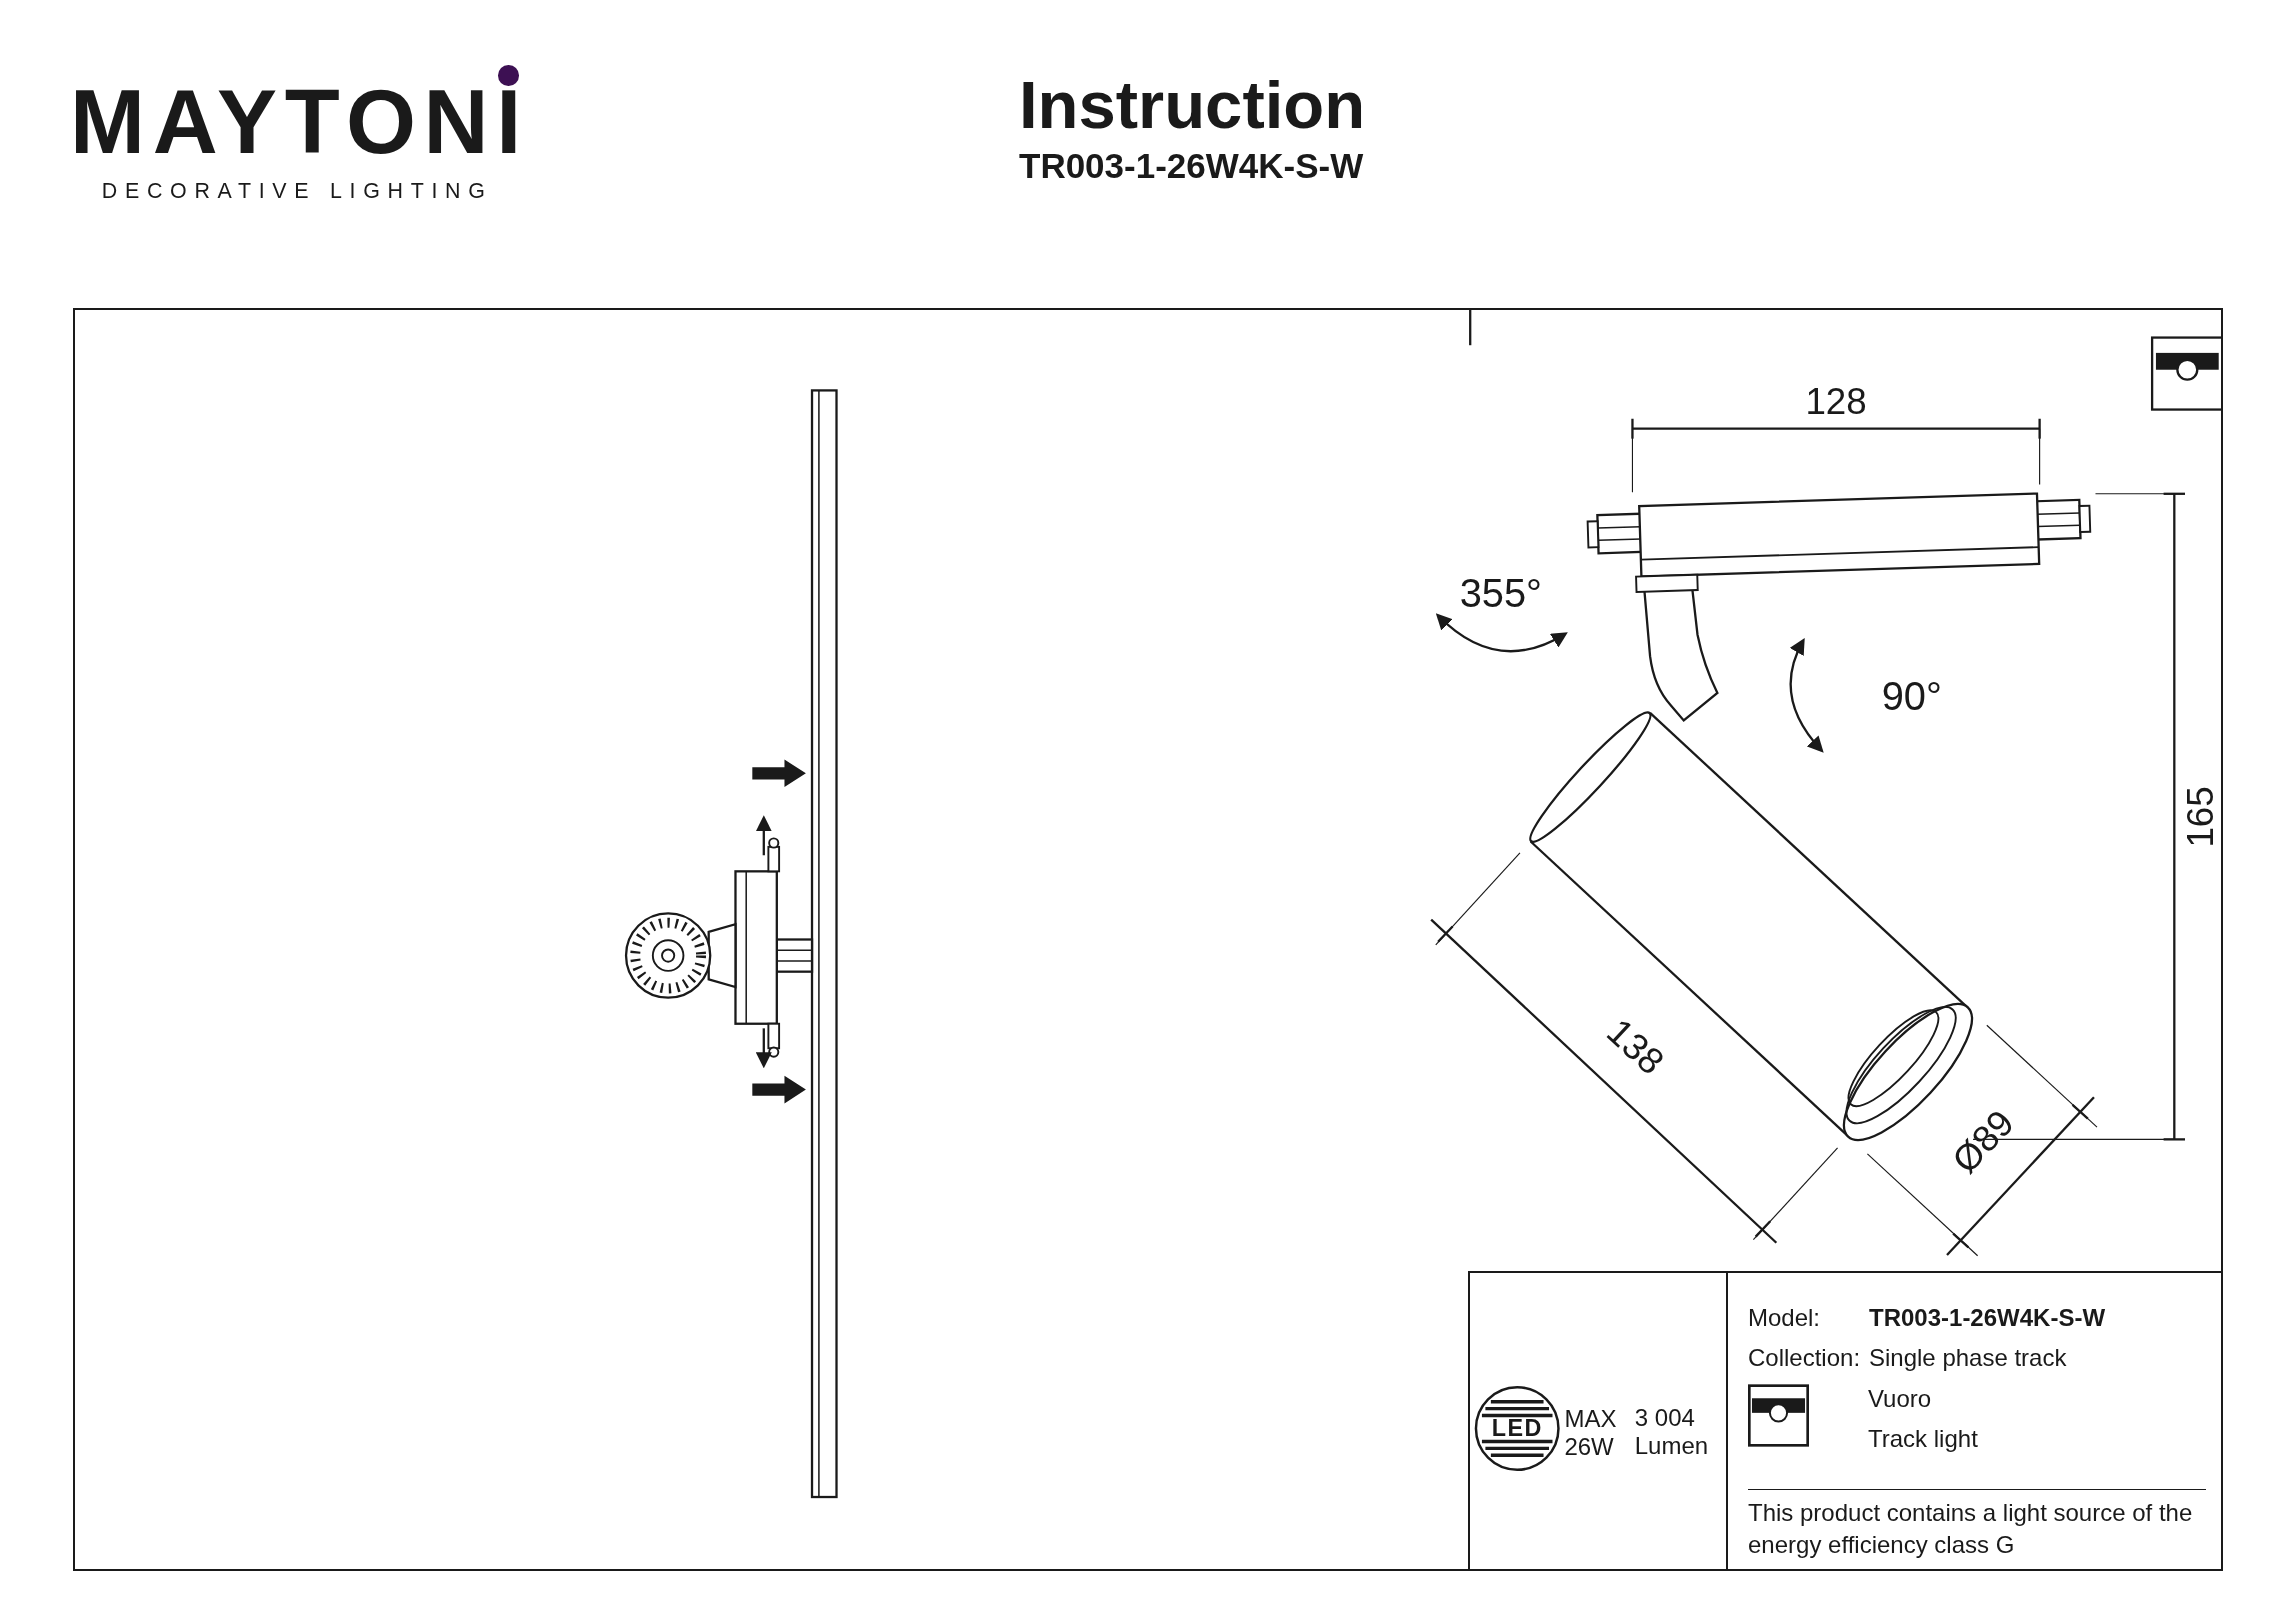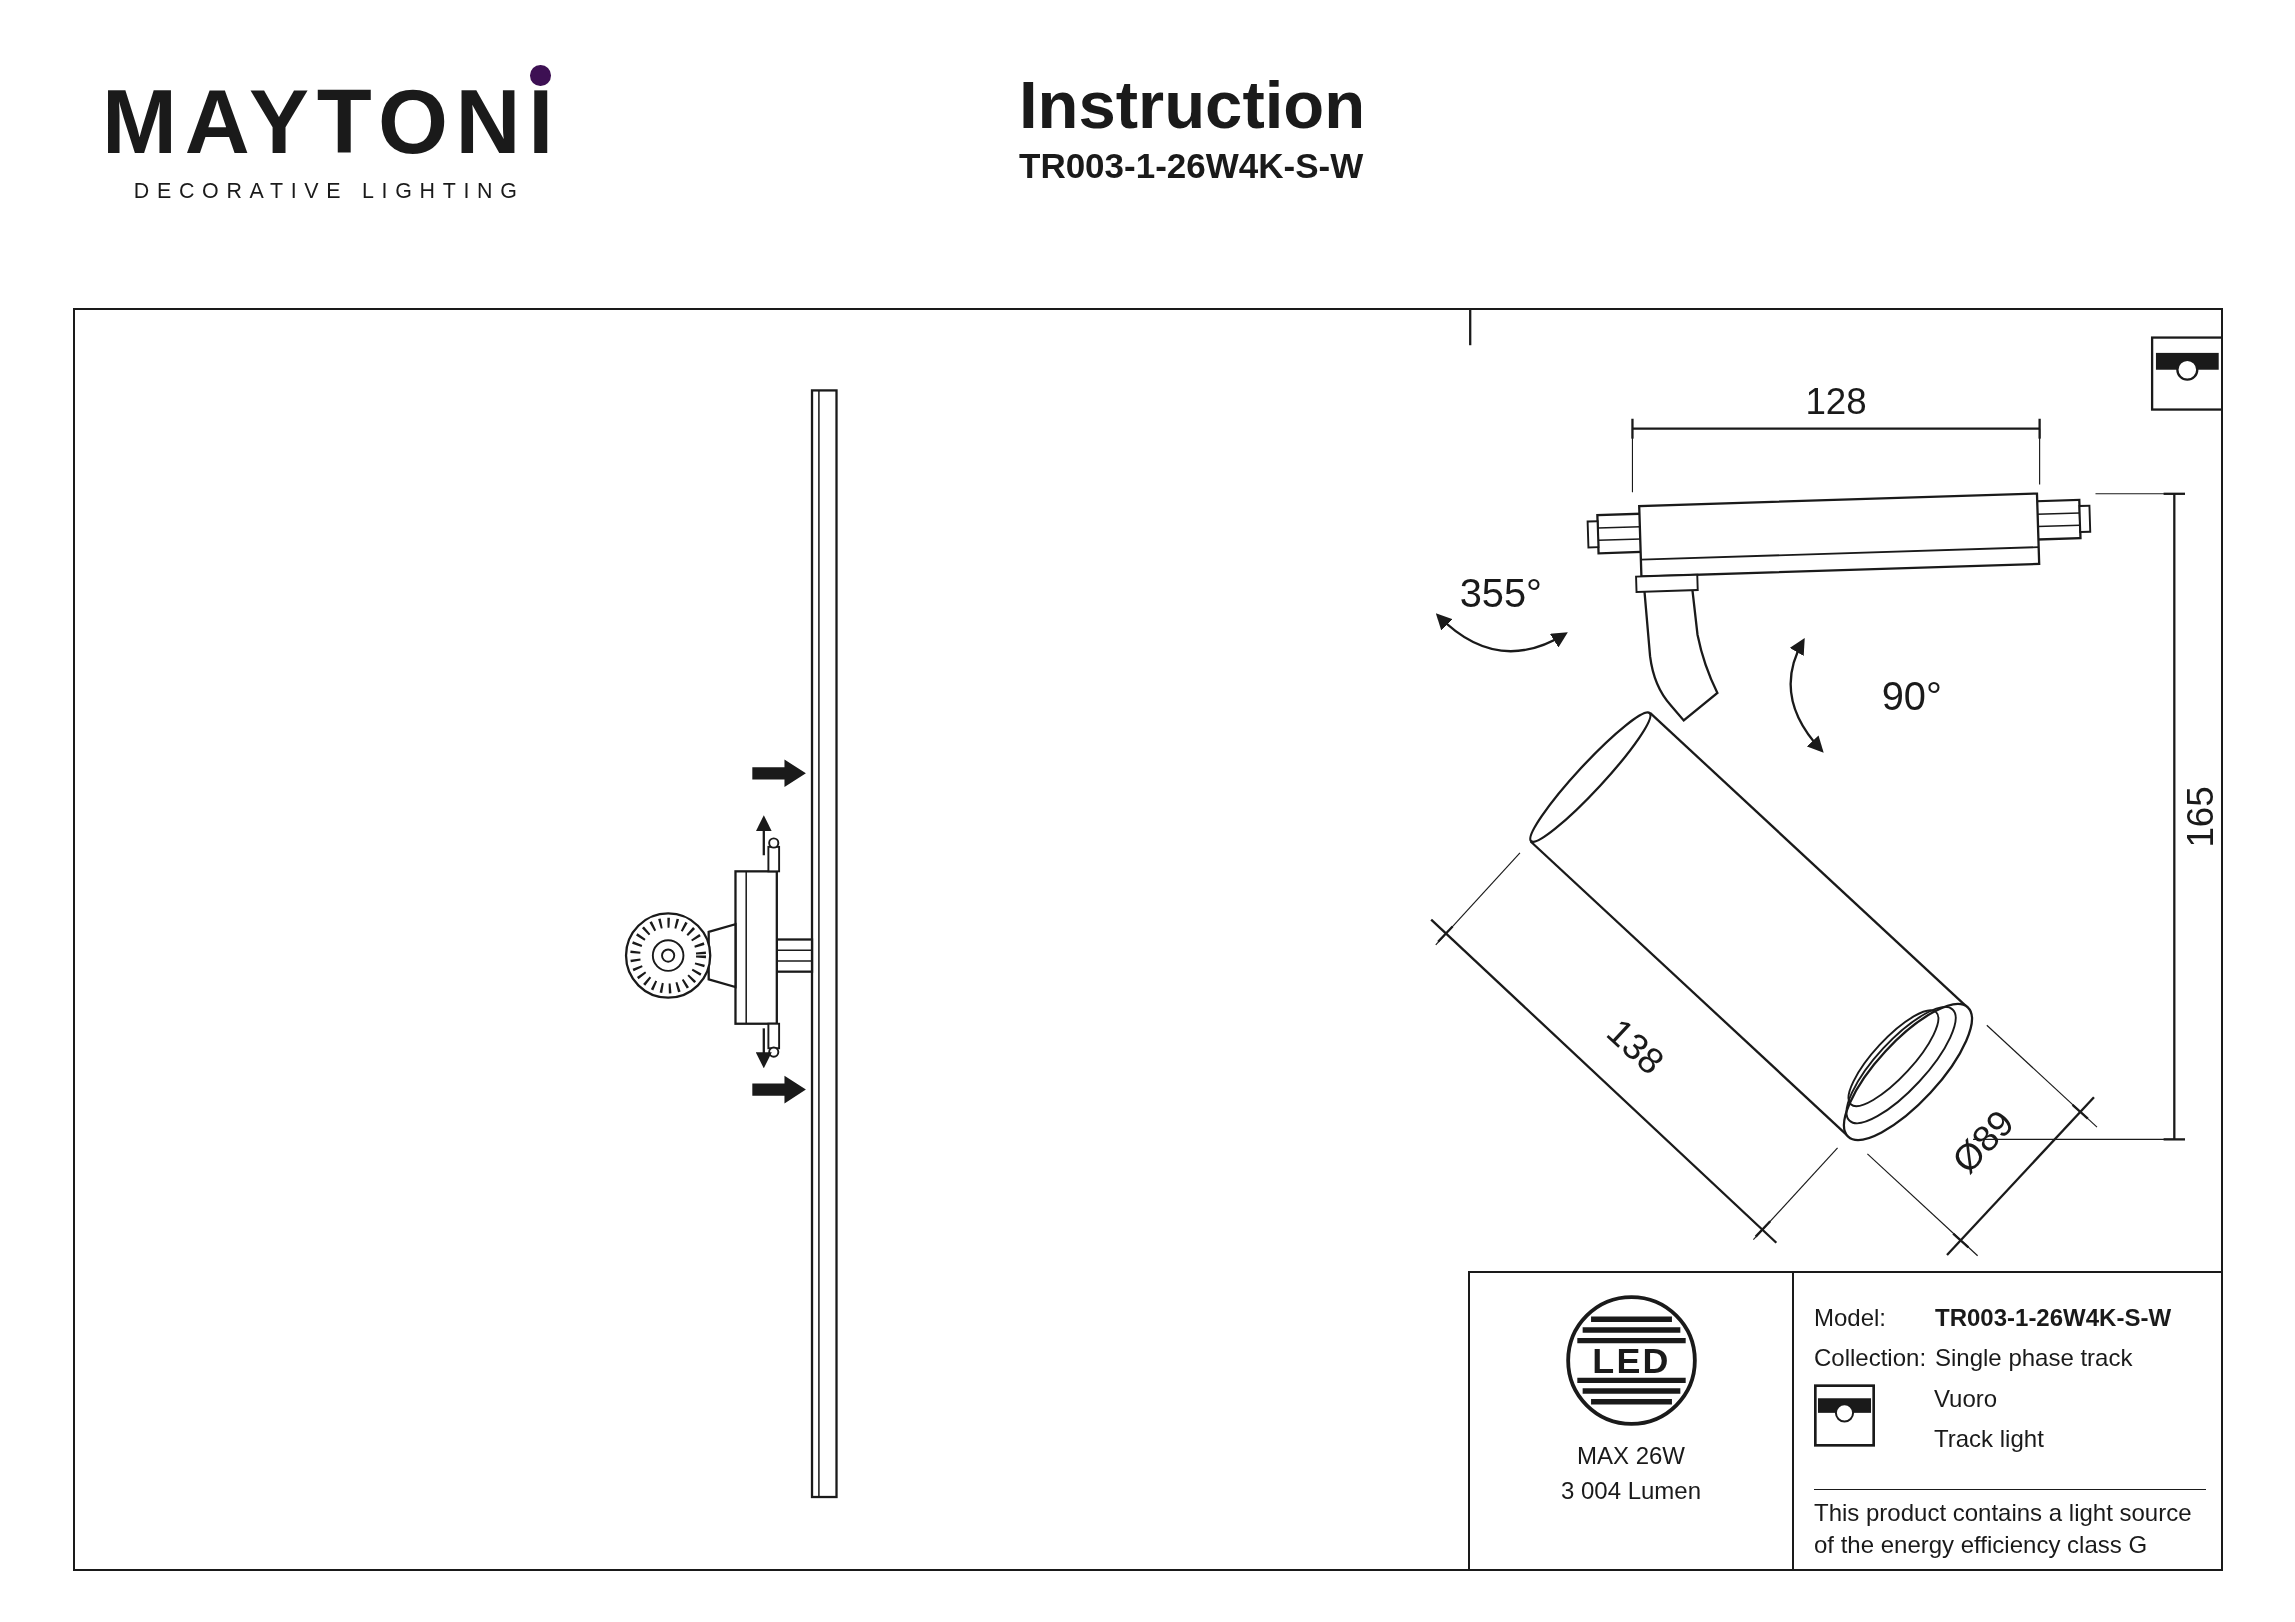--- a/index.html
+++ b/index.html
@@ -1,38 +1,38 @@
 <!DOCTYPE html>
 <html style="font-size:12.2px"><head>
 <meta charset="utf-8">
 <title>Instruction</title>
 <style>
   *{margin:0;padding:0;box-sizing:border-box}
   html,body{width:2295px;height:1623px;background:#ffffff;font-family:"Liberation Sans",sans-serif;color:#1a1a1a}
   .sheet{position:relative;width:2295px;height:1623px;overflow:hidden;background:#fff}
 
   
-  .brand{position:absolute;left:102px;top:77px}
+  .brand{position:absolute;left:70px;top:77px}
   .brand-word{position:relative;display:inline-block;font-size:90px;font-weight:700;letter-spacing:7.7px;line-height:1}
   .brand-dot{position:absolute;right:10px;top:-12.2px;width:20.7px;height:20.7px;border-radius:50%;background:#3d1053}
   .brand-tagline{margin-top:12.2px;font-size:21.4px;letter-spacing:7.7px;text-align:center;padding-right:4.6px}
 
   
   .title-block{position:absolute;left:1019px;top:70px}
   .page-title{font-size:67px;font-weight:700;line-height:1.05}
   .model-number{margin-top:6.1px;font-size:35px;font-weight:700}
 
   
   .main-box{position:absolute;left:73px;top:308px;width:2150px;height:1263px;border:2.3px solid #1a1a1a}
   .diagram-svg{position:absolute;left:0;top:0;width:100%;height:100%;display:block}
   .diagram-svg text{font-family:"Liberation Sans",sans-serif}
 
   
   .info-panel{position:absolute;right:0;bottom:0;width:753px;height:298px;border-top:2.3px solid #1a1a1a;border-left:2.3px solid #1a1a1a;display:flex;background:#fff}
-  .led-cell{width:324px;border-right:2.3px solid #1a1a1a;display:flex;flex-direction:column;align-items:center;padding-top:15.3px;flex:none}
+  .led-cell{width:258px;border-right:2.3px solid #1a1a1a;display:flex;flex-direction:row;align-items:center;padding-top:15.3px;flex:none}
   .led-power{margin-top:9.2px;font-size:24px}
   .led-lumen{margin-top:6.9px;font-size:24px}
   .spec-cell{position:relative;flex:1;padding:31px 17px 9.2px 20px;font-size:24px}
   .spec-row{display:flex;margin-bottom:12.2px}
   .spec-label{width:121px;flex:none}
   .bold{font-weight:700}
   .spec-product{display:flex;align-items:center;margin-top:1.5px}
   .product-icon-wrap{width:63px;flex:none;margin-left:0}
   .product-names{margin-left:57px}
   .product-series{margin-bottom:12.2px}

